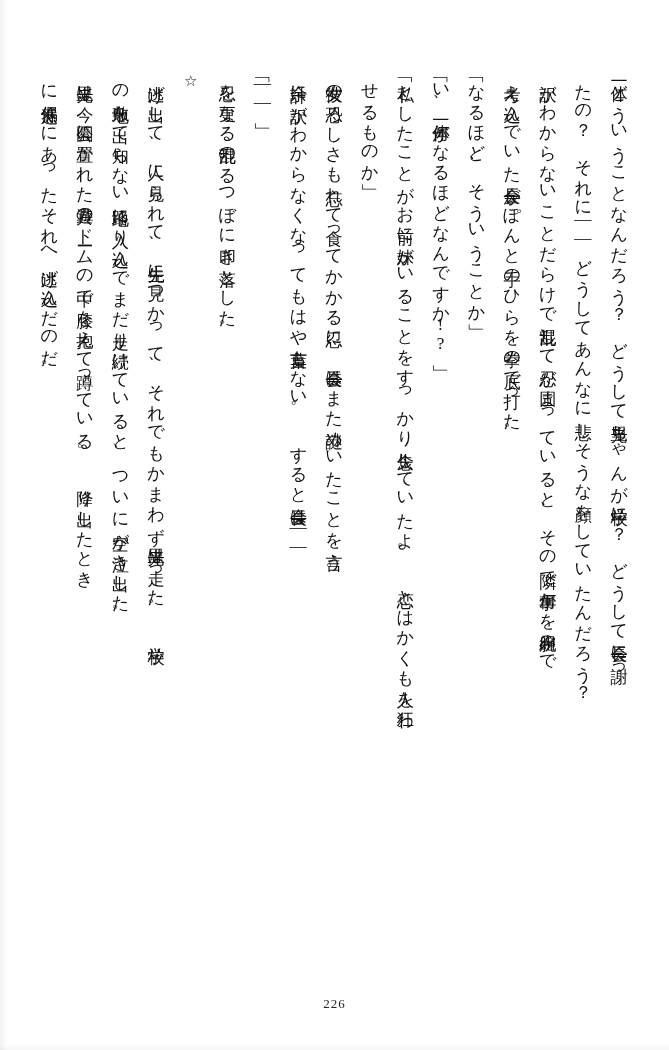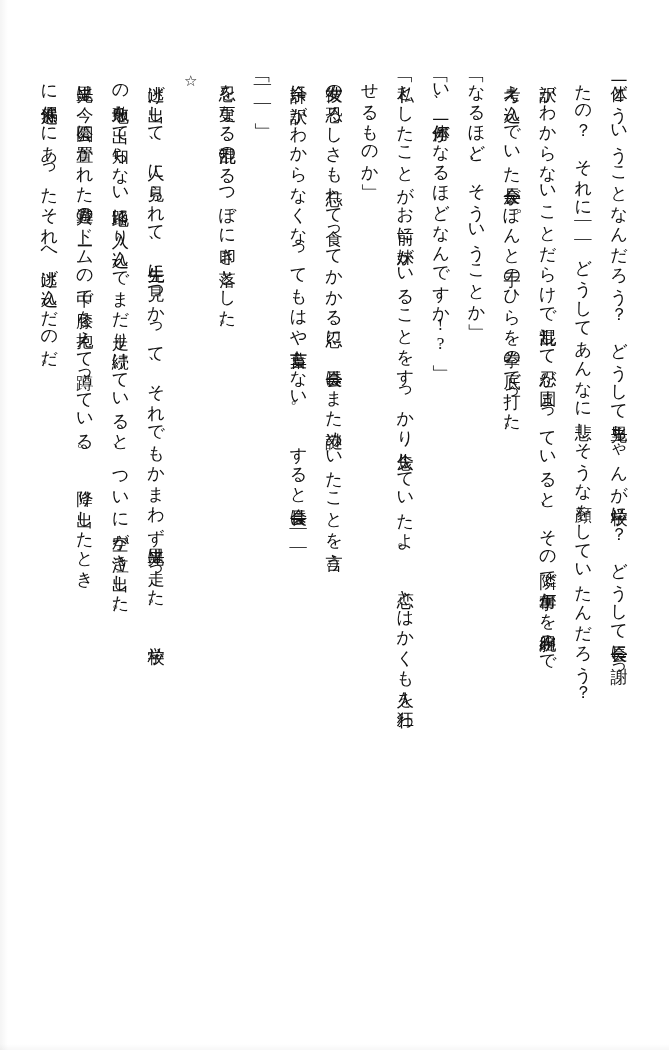--- a/index.html
+++ b/index.html
@@ -112,13 +112,14 @@
     <p class="indent">余計に訳がわからなくなってもはや言葉もない。　すると会長は――</p>
     <p class="indent">「――」</p>
     <p class="indent">忍を更なる混乱のるつぼに叩き落とした。</p>
     <p class="star"><span class="mark">☆</span></p>
     <p class="indent">逃げ出して、人に見られて、先生に見つかって、それでもかまわず光里は走った。　学校</p>
     <p>の敷地を出て知らない路地に入り込んでまだ走り続けていると、ついに空が泣き出した。</p>
     <p>光里は今、公園に置かれた遊具のドームの中で膝を抱えて蹲っている。　降り出したとき</p>
     <p>に偶然近くにあったそれへ逃げ込んだのだ。</p>
   </div>
 
+  <div id="page-number">226</div>
 </div>
 
 </body></html>

